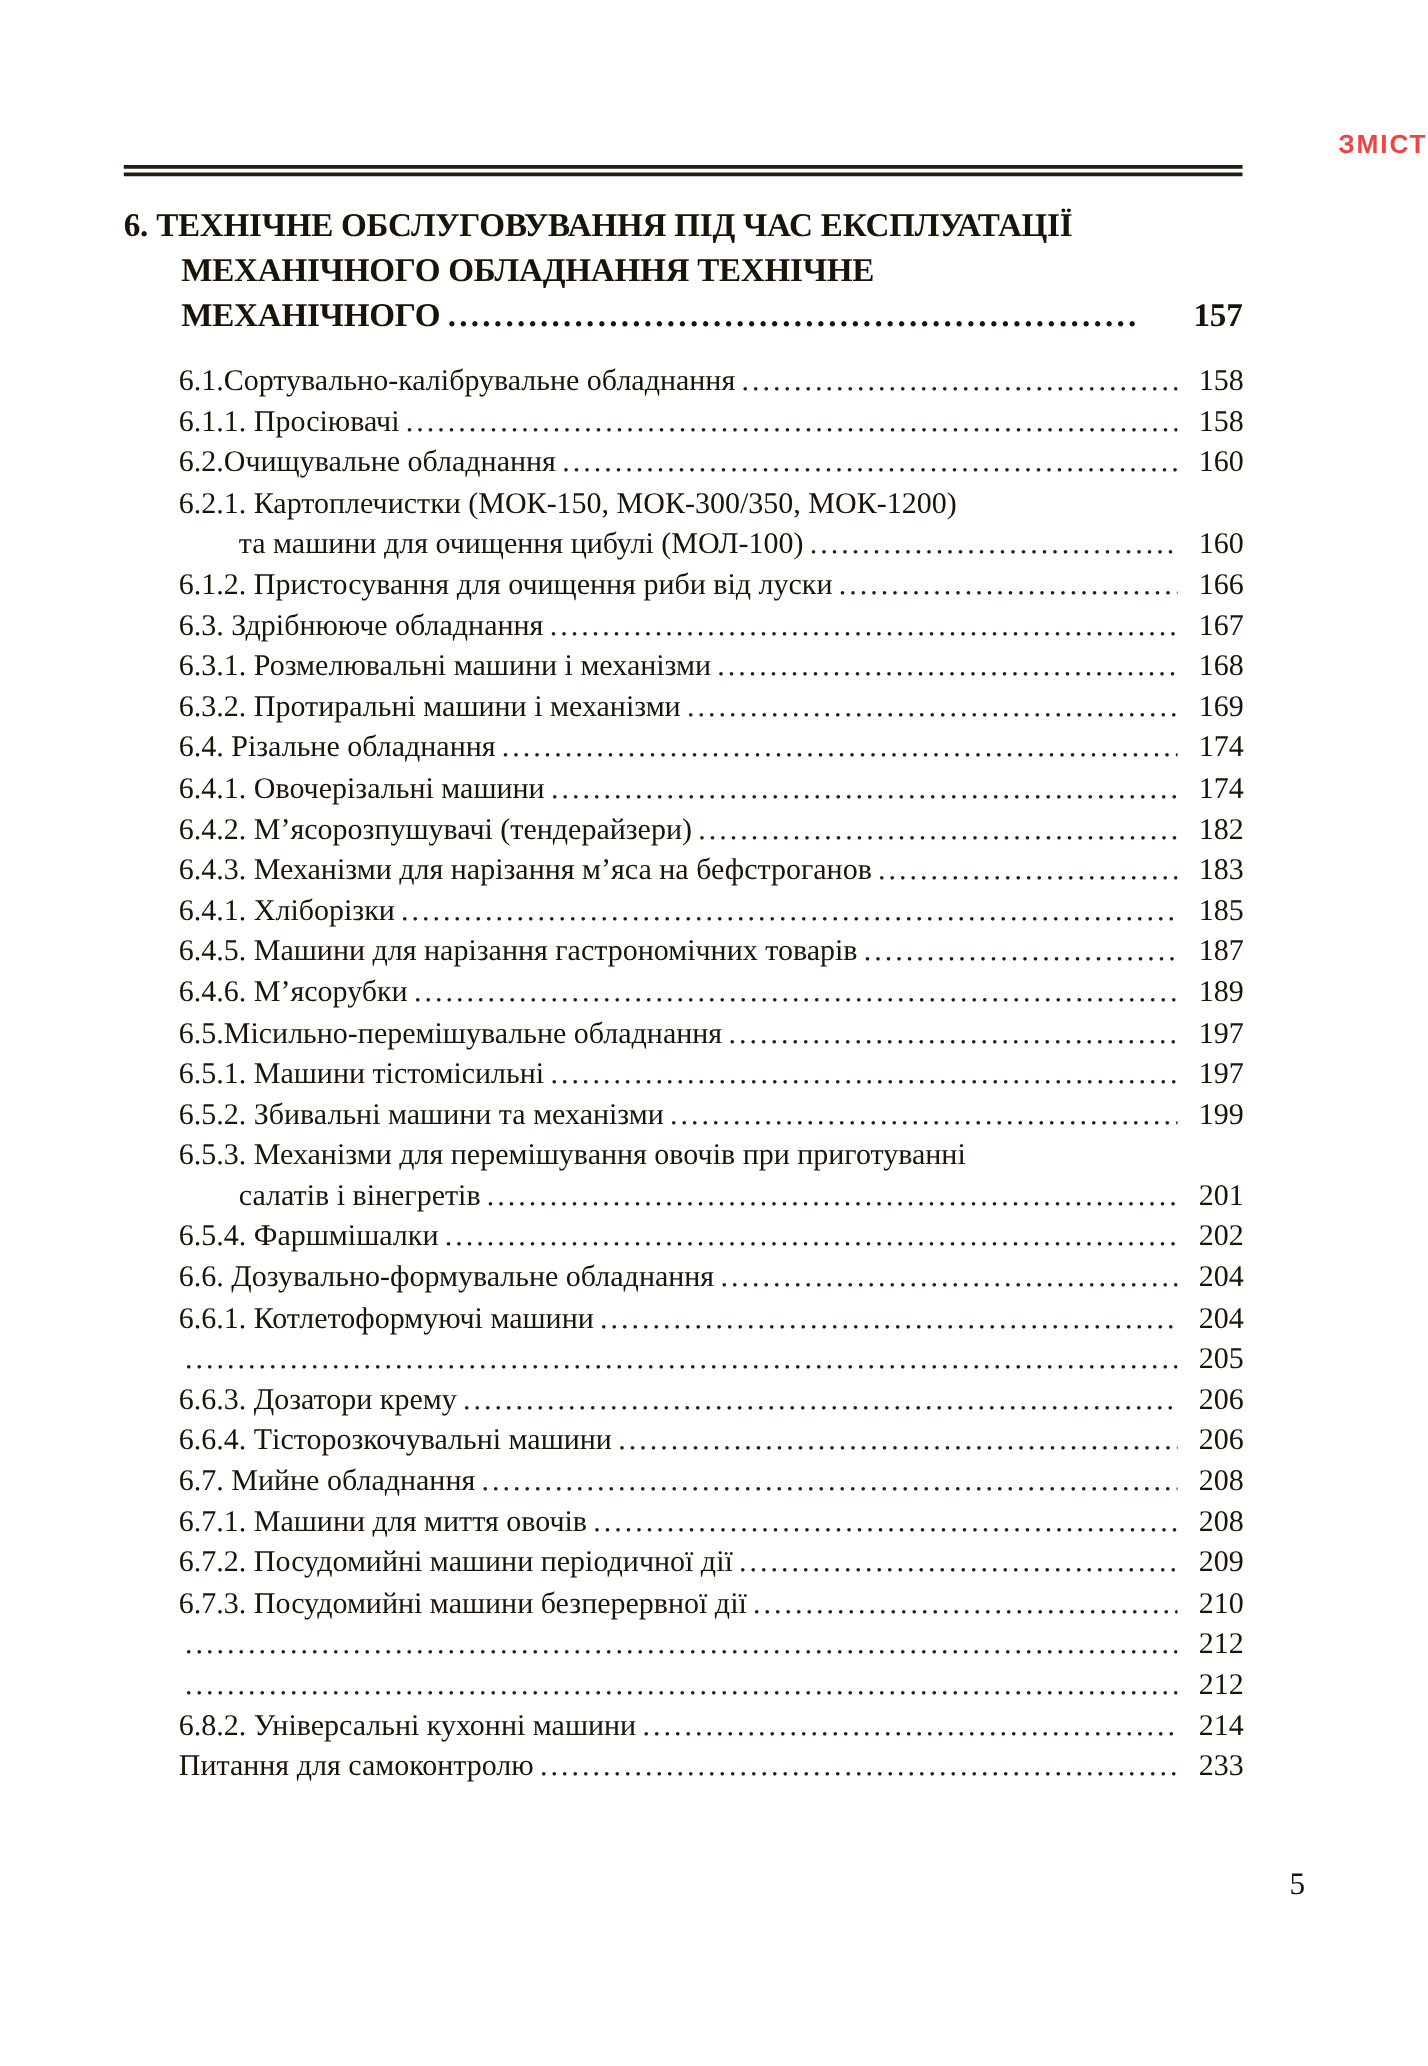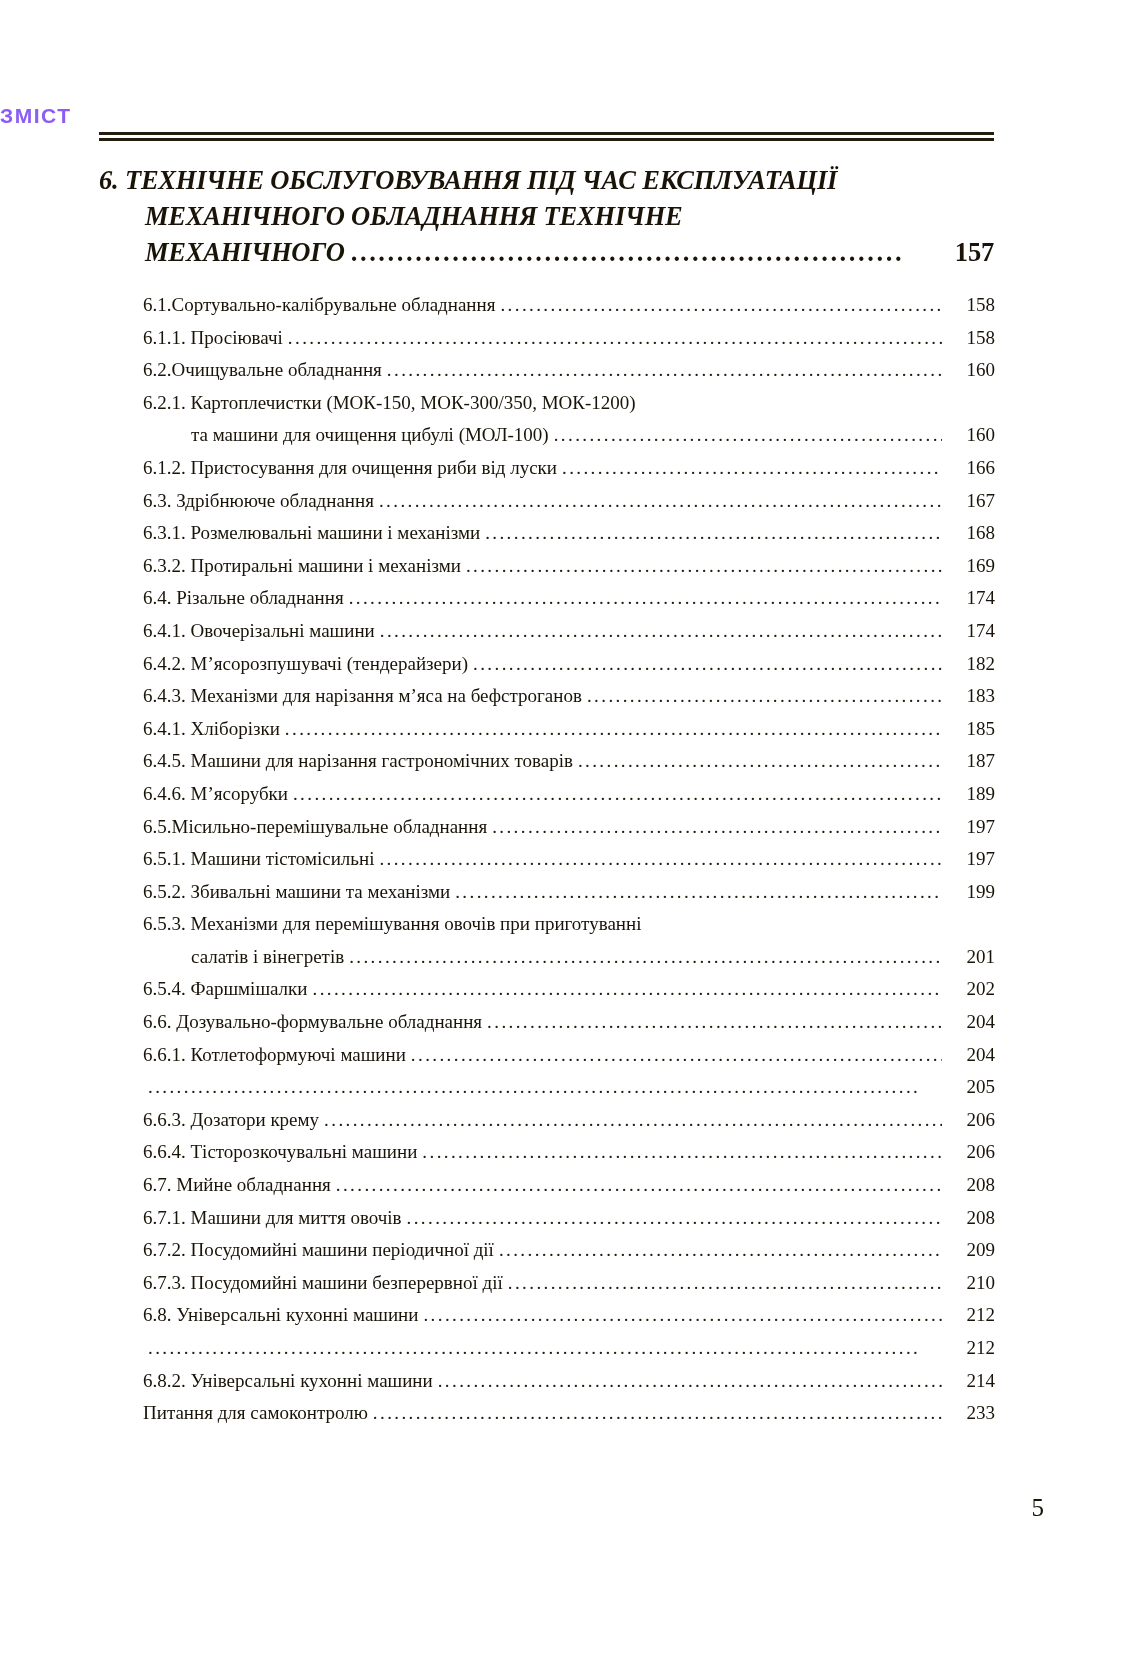--- a/index.html
+++ b/index.html
@@ -18,26 +18,26 @@
     color: #1a1408;
     overflow: hidden;
   }
 
   
   .running-head {
     position: absolute;
     top: 104px;
     left: 0;
     width: 1142px;
-    text-align: left;
+    text-align: right;
     font-family: "Liberation Sans", "DejaVu Sans", sans-serif;
     font-weight: bold;
     font-size: 21px;
     letter-spacing: 1.5px;
-    color: #8b5cf6;
+    color: #ef4444;
   }
 
   .rule-wrap {
     position: absolute;
     top: 132px;
     left: 99px;
     width: 895px;
   }
   .rule-thick {
     height: 3px;
@@ -66,21 +66,20 @@
   .chapter-line {
     display: flex;
     align-items: baseline;
     white-space: nowrap;
   }
   .chapter-line.indent {
     padding-left: 46px;
   }
   .chapter-line .ch-text {
     flex: 0 0 auto;
-    font-style: italic;
   }
   .chapter-line .ch-dots {
     flex: 1 1 auto;
     overflow: hidden;
     white-space: nowrap;
     margin: 0 4px 0 6px;
     font-weight: bold;
     letter-spacing: 2.6px;
   }
   .chapter-line .ch-page {
@@ -88,21 +87,21 @@
     text-align: right;
     min-width: 56px;
   }
 
   
   .toc {
     position: absolute;
     top: 289px;
     left: 143px;
     width: 852px;
-    font-size: 19px;
+    font-size: 24px;
     line-height: 32.6px;
   }
   .entry {
     display: flex;
     align-items: baseline;
     white-space: nowrap;
   }
   .entry .e-text {
     flex: 0 0 auto;
   }
@@ -309,21 +308,20 @@
         <span class="e-text">6.7.2. Посудомийні машини періодичної дії</span>
         <span class="e-dots">............................................................................................................</span>
         <span class="e-page">209</span>
       </div>
       <div class="entry">
         <span class="e-text">6.7.3. Посудомийні машини безперервної дії</span>
         <span class="e-dots">............................................................................................................</span>
         <span class="e-page">210</span>
       </div>
       <div class="entry">
-        <span class="e-text">6.8. Універсальні кухонні машини</span>
         <span class="e-dots">............................................................................................................</span>
         <span class="e-page">212</span>
       </div>
       <div class="entry">
         <span class="e-dots">............................................................................................................</span>
         <span class="e-page">212</span>
       </div>
       <div class="entry">
         <span class="e-text">6.8.2. Універсальні кухонні машини</span>
         <span class="e-dots">............................................................................................................</span>

